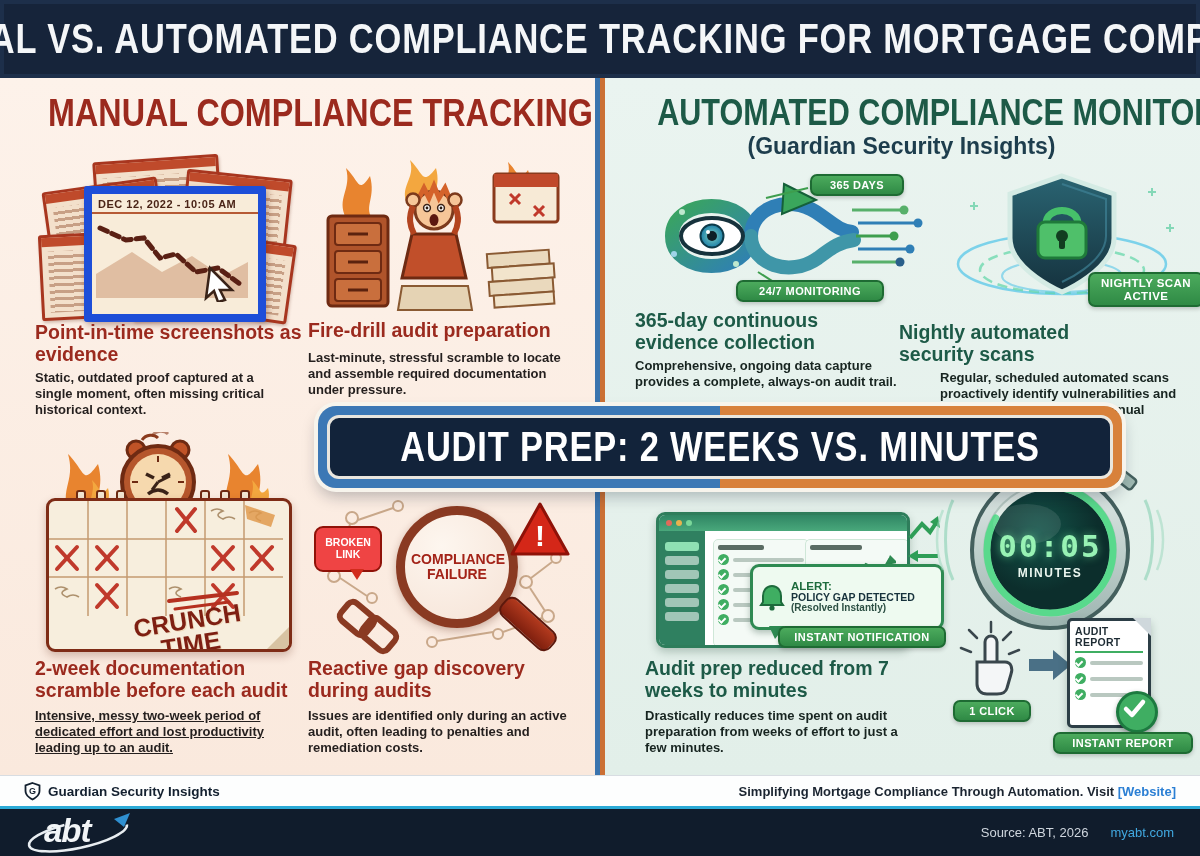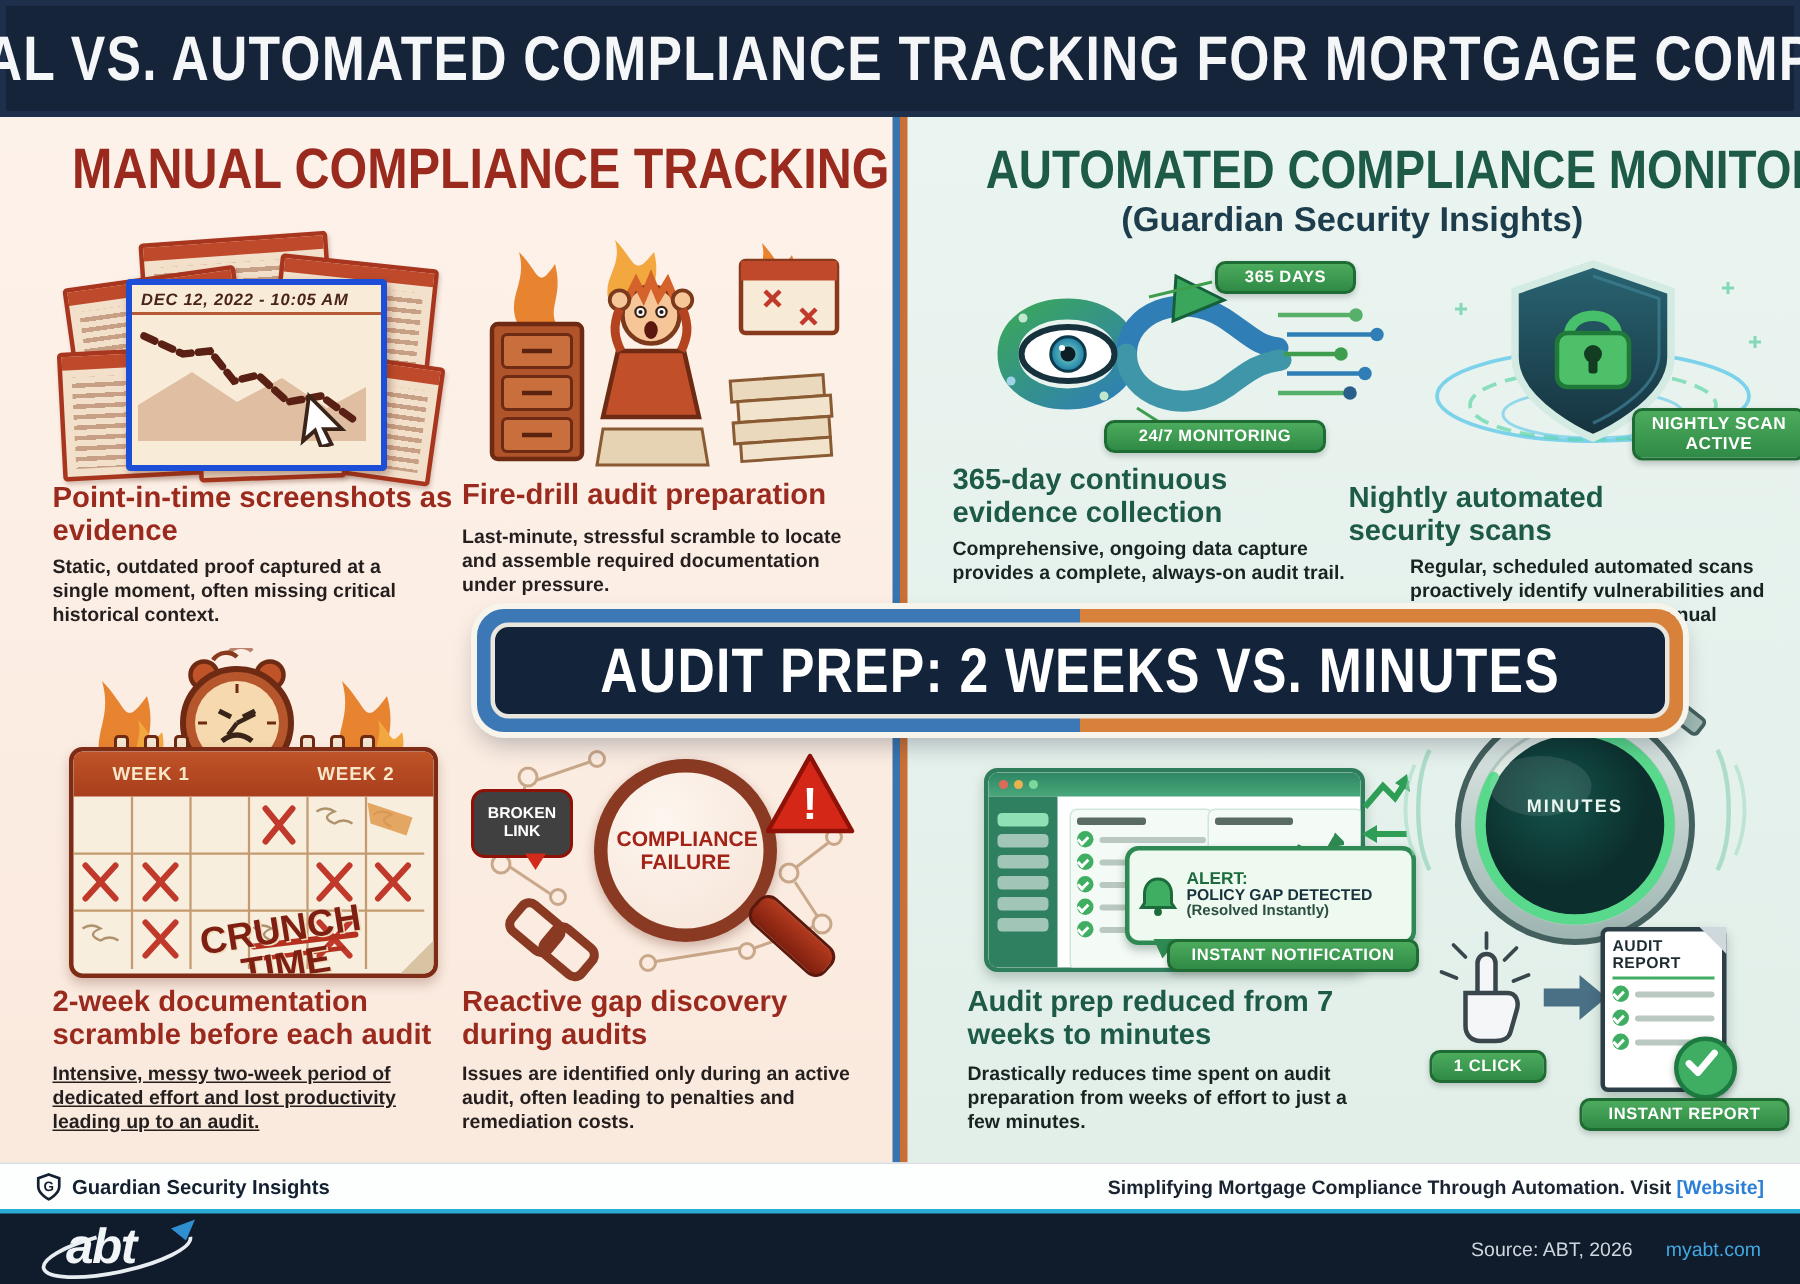--- a/index.html
+++ b/index.html
@@ -34,29 +34,29 @@
 
   
   .badge{background:linear-gradient(180deg,#4cab5d,#2f8a45);color:#fff;font-weight:800;border-radius:7px;
          border:2px solid #1e6b33;padding:3px 8px;font-size:11px;letter-spacing:.4px;text-align:center;line-height:1.1;
          box-shadow:0 2px 4px rgba(0,0,0,.2);}
 
   
   .win{position:absolute;background:#f3e0cb;border:3px solid #a8361f;border-radius:3px;box-shadow:1px 2px 3px rgba(90,30,10,.25);}
   .winhead{height:9px;background:#bf4a2b;}
   .wlines{position:absolute;left:6px;right:6px;top:14px;bottom:5px;background:repeating-linear-gradient(180deg,rgba(0,0,0,0) 0 4px,#b98a6e 4px 7px);opacity:.75;}
-  .mainwin{position:absolute;background:#f8ecd9;border:4px solid #1d4ed8;border-radius:3px;box-shadow:2px 3px 6px rgba(90,30,10,.35);font-style:italic;}
+  .mainwin{position:absolute;background:#f8ecd9;border:8px solid #1d4ed8;border-radius:3px;box-shadow:2px 3px 6px rgba(90,30,10,.35);}
   .mainwin .ts{padding:4px 6px 2px;font-size:11px;font-weight:800;color:#4a2417;letter-spacing:.5px;border-bottom:2px solid #b65a35;}
 
   
   .lens{position:absolute;left:84px;top:10px;width:104px;height:104px;border-radius:50%;border:9px solid #8a3a22;background:radial-gradient(circle at 35% 30%,#fdf6ef,#f6e3d6);display:flex;align-items:center;justify-content:center;box-shadow:0 3px 8px rgba(90,30,10,.3);}
   .lens .lbl{width:92px;text-align:center;color:#a32318;font-weight:800;font-size:14px;line-height:1.05;}
   .handle{position:absolute;left:183px;top:116px;width:62px;height:20px;background:linear-gradient(180deg,#b33a1e,#7e1f0e);border:2px solid #5d180c;border-radius:9px;transform:rotate(42deg);}
   .chain{position:absolute;width:26px;height:17px;border:6px solid #8a3a22;border-radius:9px;background:transparent;}
-  .bubble{position:absolute;left:2px;top:30px;width:64px;height:42px;background:#404040;border:2px solid #8f1208;border-radius:9px;color:#fff;font-weight:800;font-size:10.5px;text-align:center;display:flex;align-items:center;justify-content:center;line-height:1.1;}
+  .bubble{position:absolute;left:2px;top:30px;width:64px;height:42px;background:#ef4444;border:2px solid #8f1208;border-radius:9px;color:#fff;font-weight:800;font-size:10.5px;text-align:center;display:flex;align-items:center;justify-content:center;line-height:1.1;}
   .bubble .tail{position:absolute;left:34px;bottom:-10px;width:0;height:0;border-left:7px solid transparent;border-right:7px solid transparent;border-top:11px solid #d22b1c;}
 
   
   .calbody{position:absolute;left:6px;top:66px;width:240px;height:148px;background:#f7eedd;border:3px solid #7e2c16;border-radius:9px;overflow:hidden;box-shadow:0 4px 8px rgba(90,30,10,.25);}
   .calhead{height:30px;background:linear-gradient(180deg,#c05327,#a83f1d);display:flex;align-items:center;justify-content:space-between;padding:0 26px;color:#f7e7c8;font-weight:800;font-size:12.5px;letter-spacing:.6px;}
   .ring{position:absolute;width:6px;height:16px;background:#f2e6d2;border:2px solid #6e2a12;border-radius:3px;top:58px;}
   .crunch{position:absolute;left:70px;top:108px;width:140px;text-align:center;transform:rotate(-9deg);color:#7e1f12;font-weight:800;font-size:25px;line-height:.95;text-shadow:1px 1px 0 #f0dcbf;}
   .curl{position:absolute;right:-2px;bottom:-2px;width:0;height:0;border-bottom:26px solid #d8c3a3;border-left:26px solid transparent;}
 
   
@@ -218,24 +218,20 @@
       <line x1="46" y1="50" x2="58" y2="44" stroke="#3a2318" stroke-width="3"></line>
       <line x1="46" y1="50" x2="40" y2="58" stroke="#3a2318" stroke-width="3"></line>
     </svg>
     <div class="ring" style="left:36px;"></div>
       <div class="ring" style="left:56px;"></div>
       <div class="ring" style="left:76px;"></div>
     <div class="ring" style="left:160px;"></div>
       <div class="ring" style="left:180px;"></div>
       <div class="ring" style="left:200px;"></div>
     <div class="calbody">
-      <div class="calhead">
-        <span>WEEK 1</span>
-        <span>WEEK 2</span>
-      </div>
       <svg width="234" height="115" viewBox="0 0 234 115">
         <g stroke="#c49a6f" stroke-width="1.5">
           <line x1="39" y1="0" x2="39" y2="115"></line>
             <line x1="78" y1="0" x2="78" y2="115"></line>
             <line x1="117" y1="0" x2="117" y2="115"></line>
           <line x1="156" y1="0" x2="156" y2="115"></line>
             <line x1="195" y1="0" x2="195" y2="115"></line>
           <line x1="0" y1="38" x2="234" y2="38"></line>
             <line x1="0" y1="76" x2="234" y2="76"></line>
         </g>
@@ -492,20 +488,21 @@
       <g transform="rotate(38 188 30)">
           <rect x="178" y="22" width="22" height="12" rx="3" fill="#9fb9b2" stroke="#44605e" stroke-width="2.5"></rect>
         </g>
       <circle cx="115" cy="100" r="78" fill="url(#gsilver)" stroke="#44605e" stroke-width="4"></circle>
       <circle cx="115" cy="100" r="66" fill="#dfe9e4" stroke="#b4c6c0" stroke-width="2"></circle>
       <circle cx="115" cy="100" r="60" fill="url(#gface)"></circle>
       <circle cx="115" cy="100" r="63" fill="none" stroke="#59d98c" stroke-width="7" stroke-dasharray="330 396" stroke-linecap="round" transform="rotate(-90 115 100)"></circle>
       <ellipse cx="92" cy="74" rx="34" ry="20" fill="#ffffff" opacity=".1"></ellipse>
     </svg>
     <div class="abs" style="left:35px;top:78px;width:160px;text-align:center;">
+      <div class="digits" style="font-size:31px;">00:05</div>
       <div style="color:#eaf6ef;font-weight:800;font-size:12px;letter-spacing:1.5px;margin-top:2px;">MINUTES</div>
     </div>
     <svg class="abs" style="left:12px;top:168px;" width="80" height="80" viewBox="0 0 80 80">
       <g stroke="#39464c" stroke-width="2.5" stroke-linecap="round">
         <line x1="22" y1="12" x2="30" y2="20"></line>
           <line x1="44" y1="4" x2="44" y2="14"></line>
           <line x1="64" y1="14" x2="56" y2="22"></line>
         <line x1="14" y1="30" x2="24" y2="34"></line>
           <line x1="72" y1="32" x2="62" y2="36"></line>
       </g>

